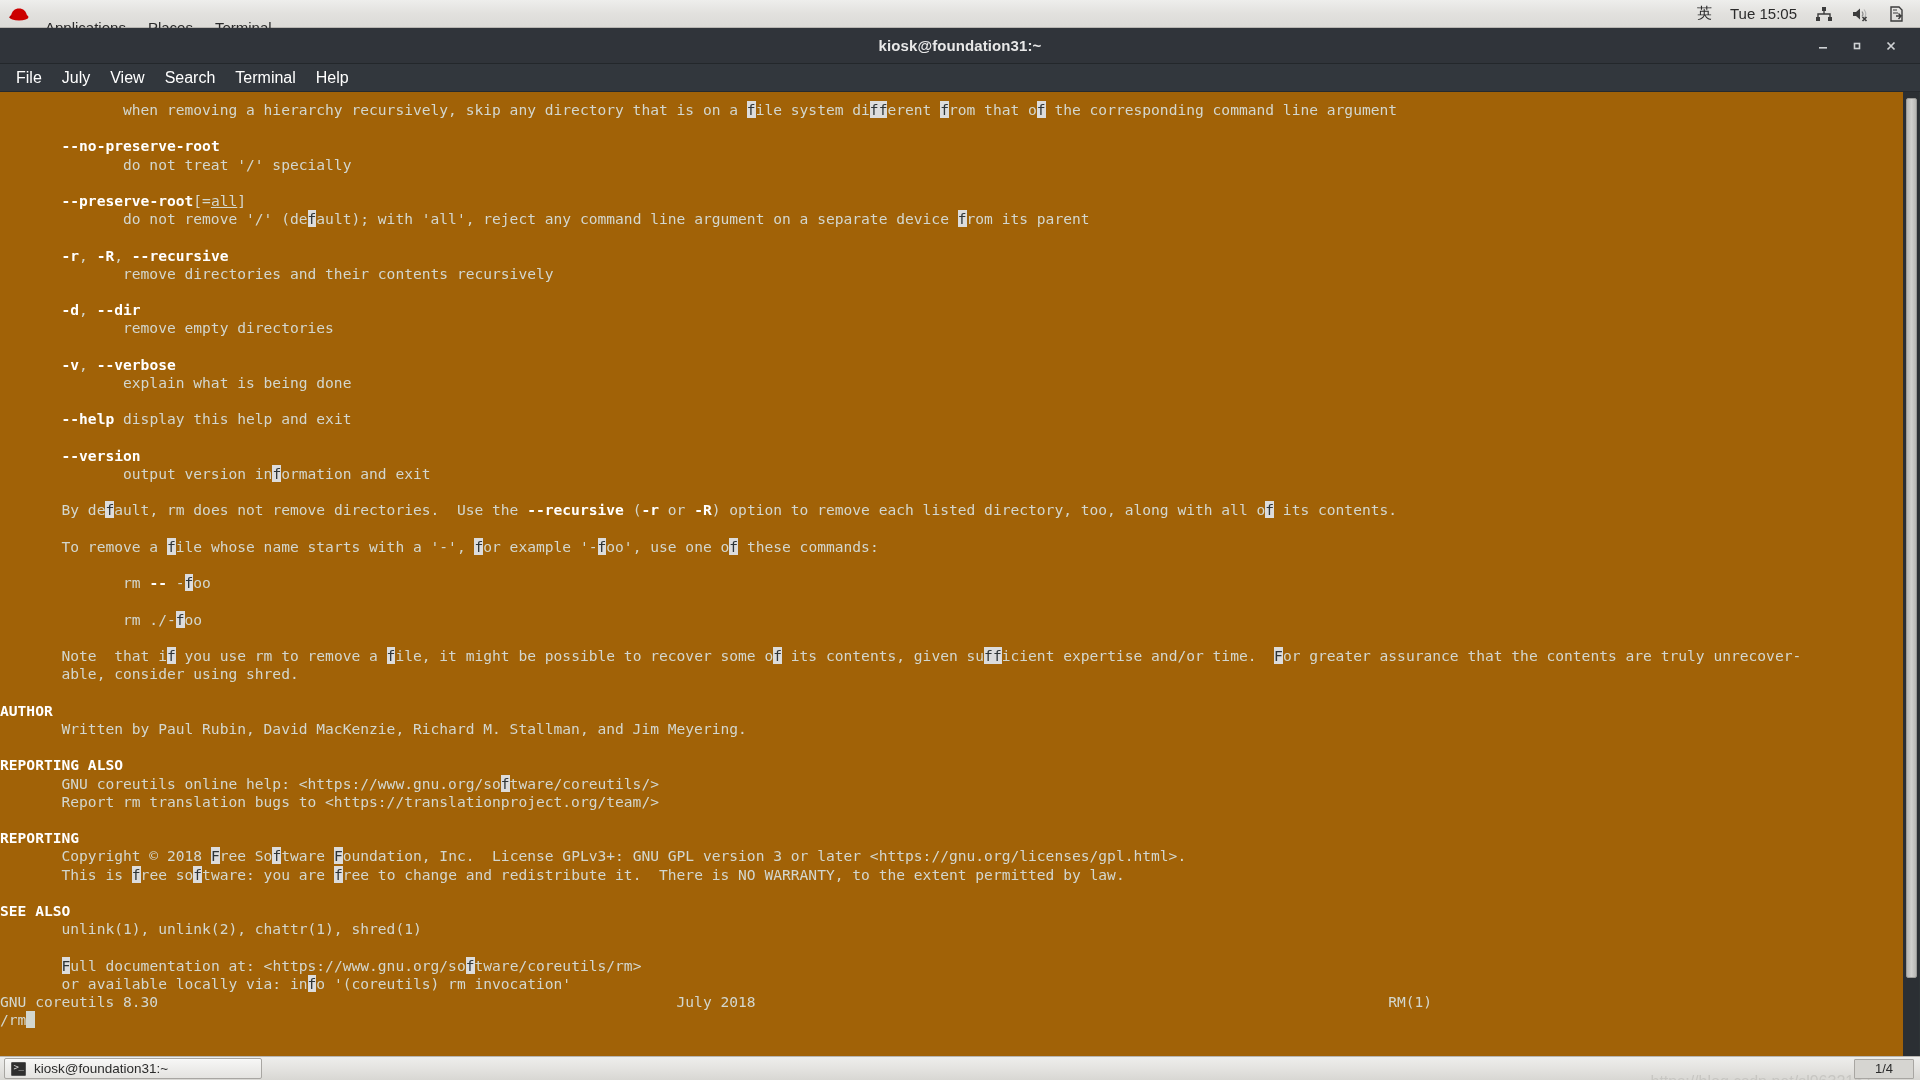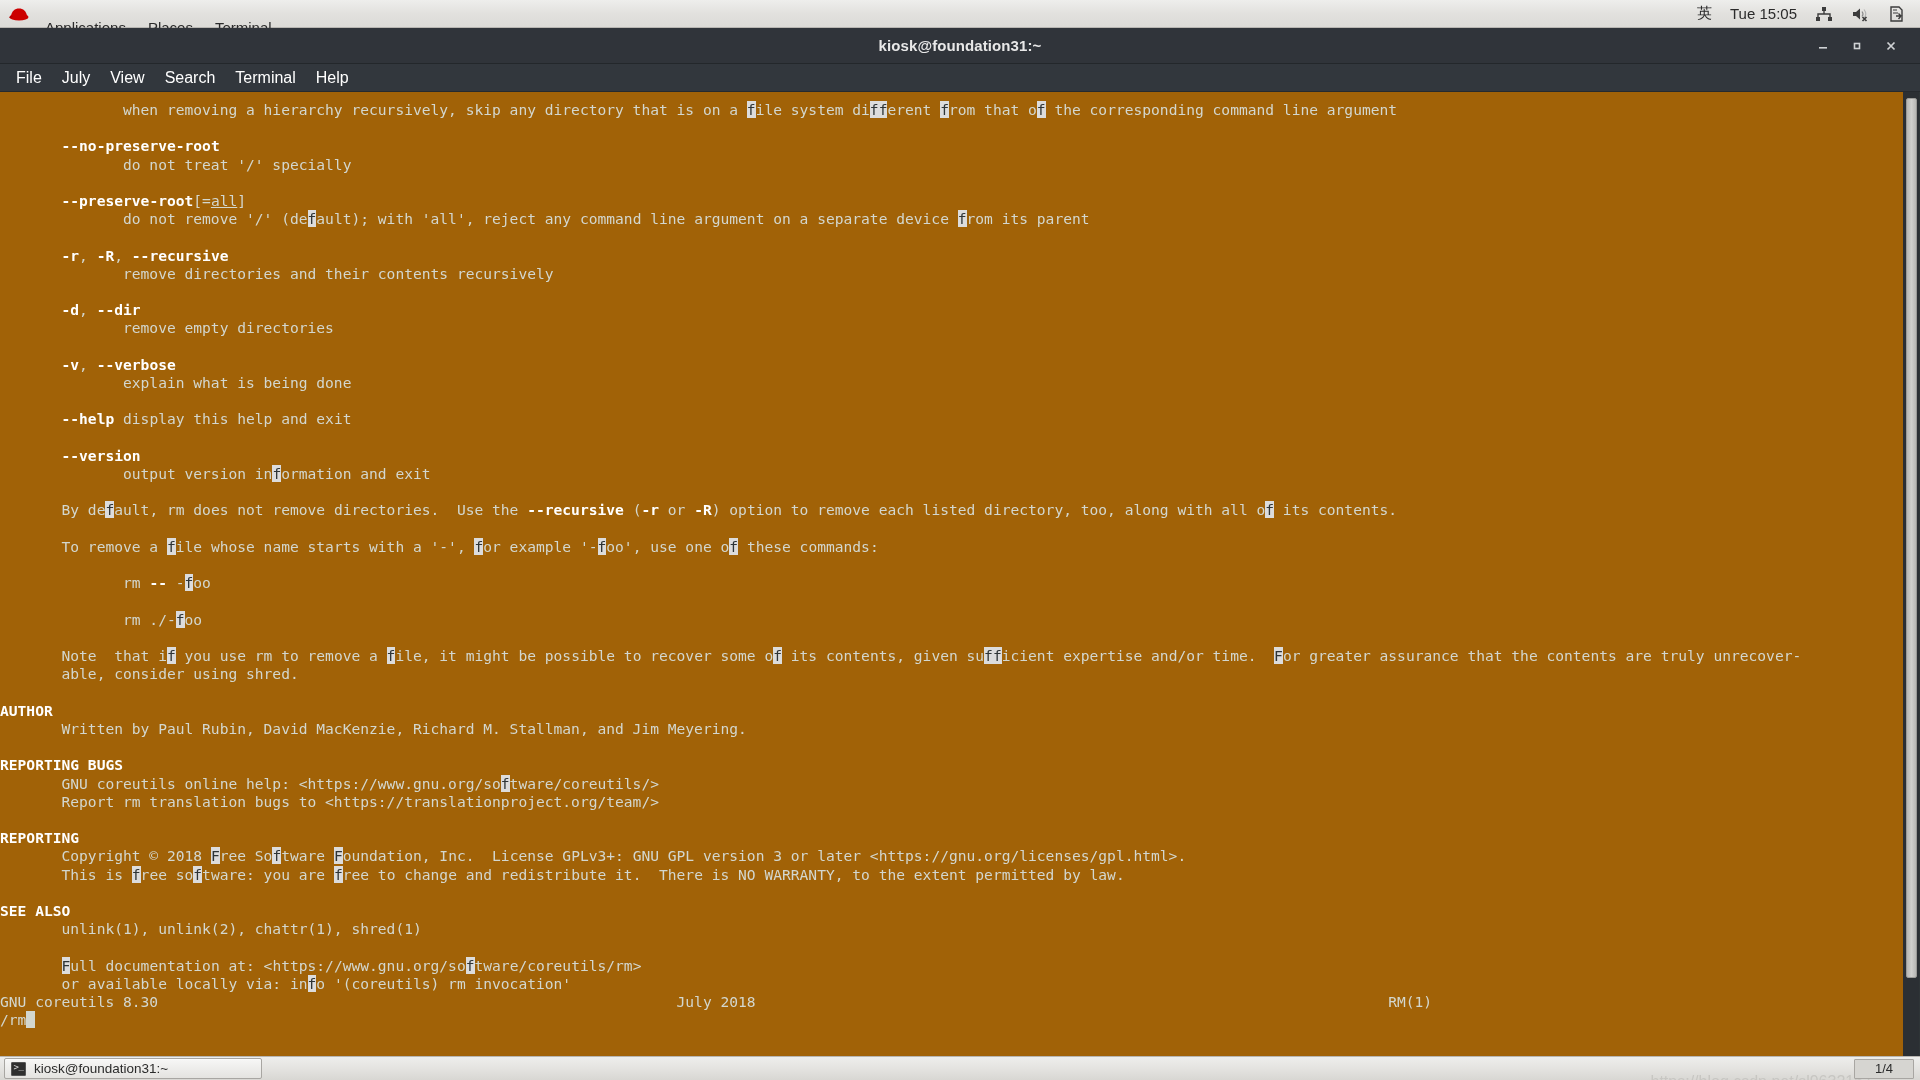--- a/index.html
+++ b/index.html
@@ -240,21 +240,21 @@
               rm <b>--</b> -<span class="hl">f</span>oo
 
               rm ./-<span class="hl">f</span>oo
 
        Note  that i<span class="hl">f</span> you use rm to remove a <span class="hl">f</span>ile, it might be possible to recover some o<span class="hl">f</span> its contents, given su<span class="hl">f</span><span class="hl">f</span>icient expertise and/or time.  <span class="hl">F</span>or greater assurance that the contents are truly unrecover-
        able, consider using shred.
 
 <b>AUTHOR</b>
        Written by Paul Rubin, David MacKenzie, Richard M. Stallman, and Jim Meyering.
 
-<b>REPORTING BUGS</b>
+<b>REPORTING ALSO</b>
        GNU coreutils online help: &lt;https://www.gnu.org/so<span class="hl">f</span>tware/coreutils/&gt;
        Report rm translation bugs to &lt;https://translationproject.org/team/&gt;
 
 <b>REPORTING</b>
        Copyright © 2018 <span class="hl">F</span>ree So<span class="hl">f</span>tware <span class="hl">F</span>oundation, Inc.  License GPLv3+: GNU GPL version 3 or later &lt;https://gnu.org/licenses/gpl.html&gt;.
        This is <span class="hl">f</span>ree so<span class="hl">f</span>tware: you are <span class="hl">f</span>ree to change and redistribute it.  There is NO WARRANTY, to the extent permitted by law.
 
 <b>SEE ALSO</b>
        unlink(1), unlink(2), chattr(1), shred(1)
 

